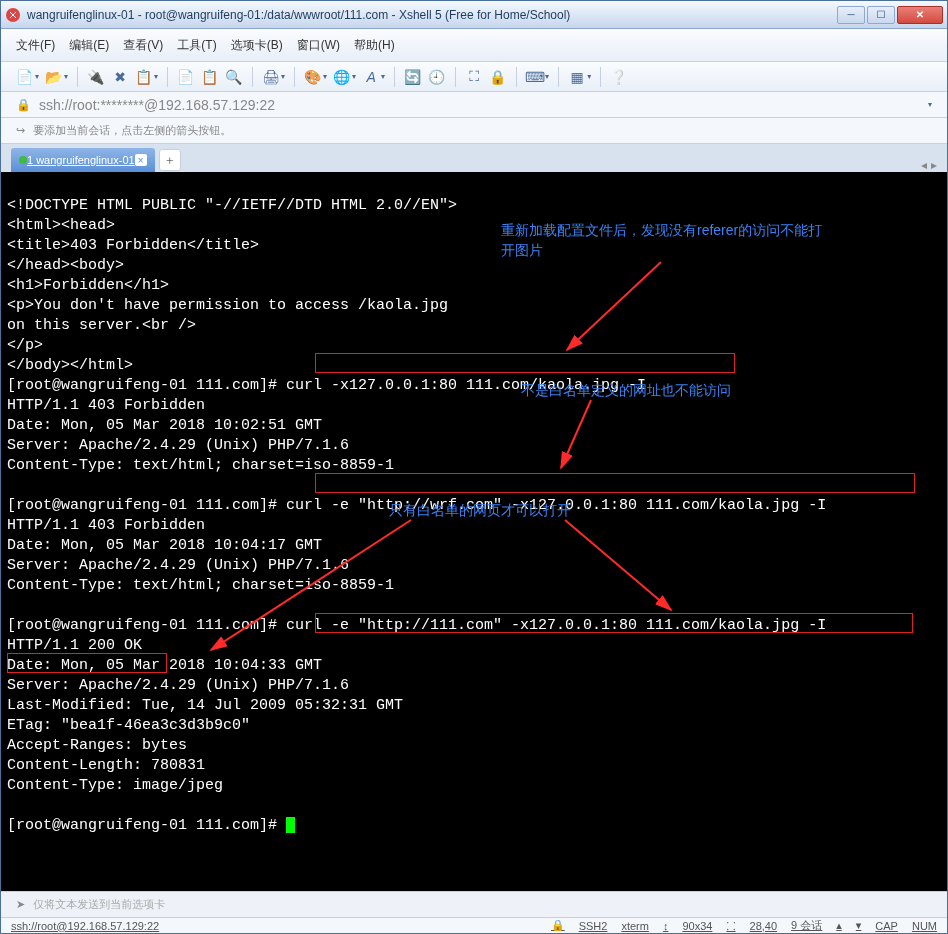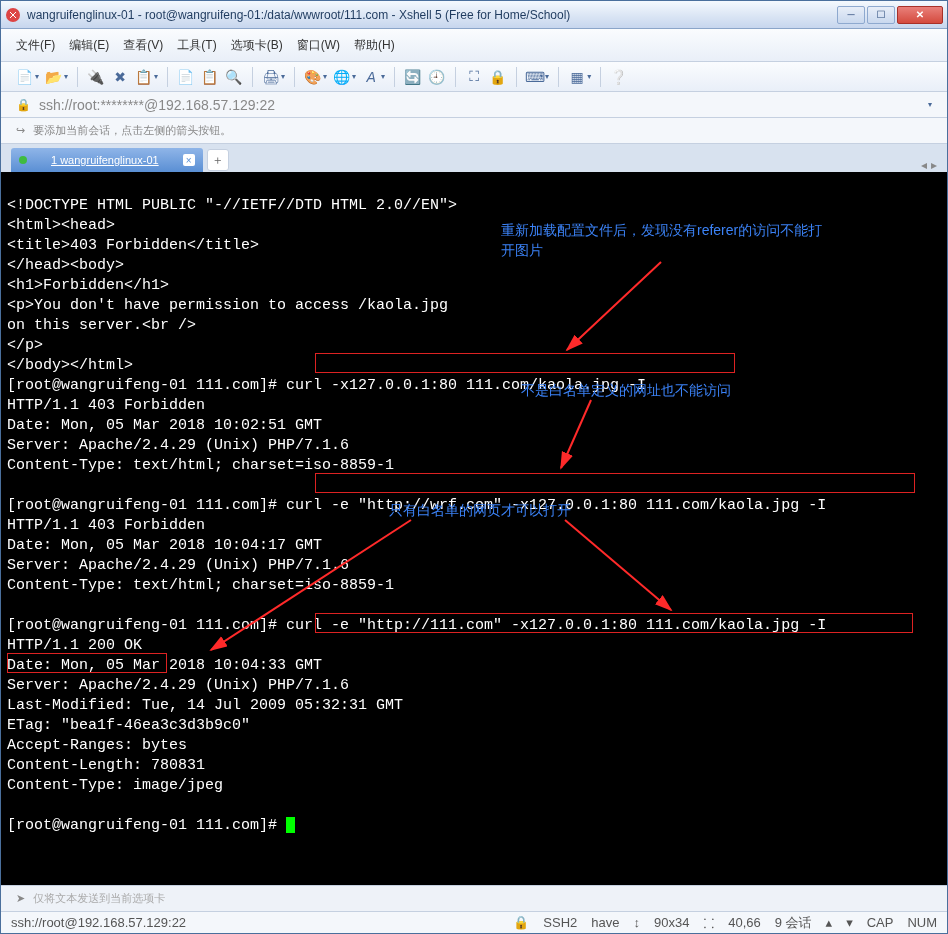--- a/index.html
+++ b/index.html
@@ -15,33 +15,33 @@
 .menubar span { color:#333; cursor:default; }
 .toolbar { height:30px; background:linear-gradient(to bottom,#fafcfe,#e9eff8); border-bottom:1px solid #c5d0e0; display:flex; align-items:center; padding:0 15px; gap:6px; }
 .toolbar .tbdrop { display:flex; align-items:center; gap:1px; }
 .toolbar .tb { width:18px; height:18px; display:flex; align-items:center; justify-content:center; color:#4a6a99; font-size:14px; }
 .toolbar .sep { width:1px; height:20px; background:#c5d0e0; margin:0 3px; }
 .drop { font-size:8px; color:#4a6a99; }
 .addrbar { height:26px; background:#f4f7fb; border-bottom:1px solid #c5d0e0; display:flex; align-items:center; padding:0 15px; gap:8px; }
 .addrbar .addr { flex:1; color:#888; font-size:14px; }
 .tipbar { height:26px; background:#f4f7fb; border-bottom:1px solid #c5d0e0; display:flex; align-items:center; padding:0 15px; gap:8px; color:#888; font-size:11px; }
 .tabbar { height:28px; background:#d8e2ef; display:flex; align-items:flex-end; padding:0 10px; position:relative; }
-.tab { height:24px; background:linear-gradient(to bottom,#8fb5e8,#5a8fd4); color:#fff; display:flex; align-items:center; padding:0 8px; border-radius:3px 3px 0 0; gap:24px; font-size:11px; }
+.tab { height:24px; background:linear-gradient(to bottom,#8fb5e8,#5a8fd4); color:#fff; display:flex; align-items:center; padding:0 8px; border-radius:3px 3px 0 0; gap:0; font-size:11px; }
 .tab .dot { width:8px; height:8px; background:#3fbb3f; border-radius:50%; }
 .tab .tx { width:12px; height:12px; background:#fff; color:#5a8fd4; border-radius:2px; display:flex; align-items:center; justify-content:center; font-size:10px; }
 .tab-add { width:22px; height:22px; background:#fff; border:1px solid #c5d0e0; border-radius:3px; display:flex; align-items:center; justify-content:center; margin-left:4px; margin-bottom:1px; color:#666; }
 .tabnav { position:absolute; right:10px; display:flex; gap:4px; color:#888; }
 .terminal { flex:1; background:#000; color:#fff; font-family:"Consolas","Courier New",monospace; font-size:15px; line-height:20px; padding:4px 6px; white-space:pre; position:relative; overflow:hidden; }
 .terminal .annot { position:absolute; color:#3b82f6; font-family:"Microsoft YaHei",sans-serif; font-size:14px; white-space:normal; }
 .terminal .box { position:absolute; border:1px solid #d22; }
 .terminal svg.arrows { position:absolute; top:0; left:0; width:100%; height:100%; pointer-events:none; }
 .cursor { display:inline-block; width:9px; height:16px; background:#0f0; vertical-align:middle; }
 .sendbar { height:26px; background:#eef2f8; border-top:1px solid #c5d0e0; display:flex; align-items:center; padding:0 15px; gap:8px; color:#aaa; font-size:11px; }
 .sendbar .icon { color:#888; }
-.statusbar { height:22px; background:#f4f7fb; border-top:1px solid #c5d0e0; display:flex; align-items:center; padding:0 10px; font-size:13px; color:#555; gap:14px; }
+.statusbar { height:16px; background:#f4f7fb; border-top:1px solid #c5d0e0; display:flex; align-items:center; padding:0 10px; font-size:11px; color:#555; gap:14px;text-decoration:underline; }
 .statusbar .grow { flex:1; }
 .tabtitle { text-decoration:underline; }
 </style>
 </head>
 <body>
 
 <div class="window">
   <div class="titlebar">
     <svg class="icon" viewBox="0 0 16 16">
         <circle cx="8" cy="8" r="7" fill="#d44"></circle>
@@ -204,24 +204,24 @@
 
   <div class="sendbar">
     <span class="icon">➤</span>
     <span>仅将文本发送到当前选项卡</span>
   </div>
 
   <div class="statusbar">
     <span class="grow">ssh://root@192.168.57.129:22</span>
     <span>🔒</span>
     <span>SSH2</span>
-    <span>have</span>
+    <span>xterm</span>
     <span>↕</span>
     <span>90x34</span>
     <span>⸬</span>
-    <span>40,66</span>
+    <span>28,40</span>
     <span>9 会话</span>
     <span>▴</span>
     <span>▾</span>
     <span>CAP</span>
     <span>NUM</span>
   </div>
 </div>
 
 </body></html>

